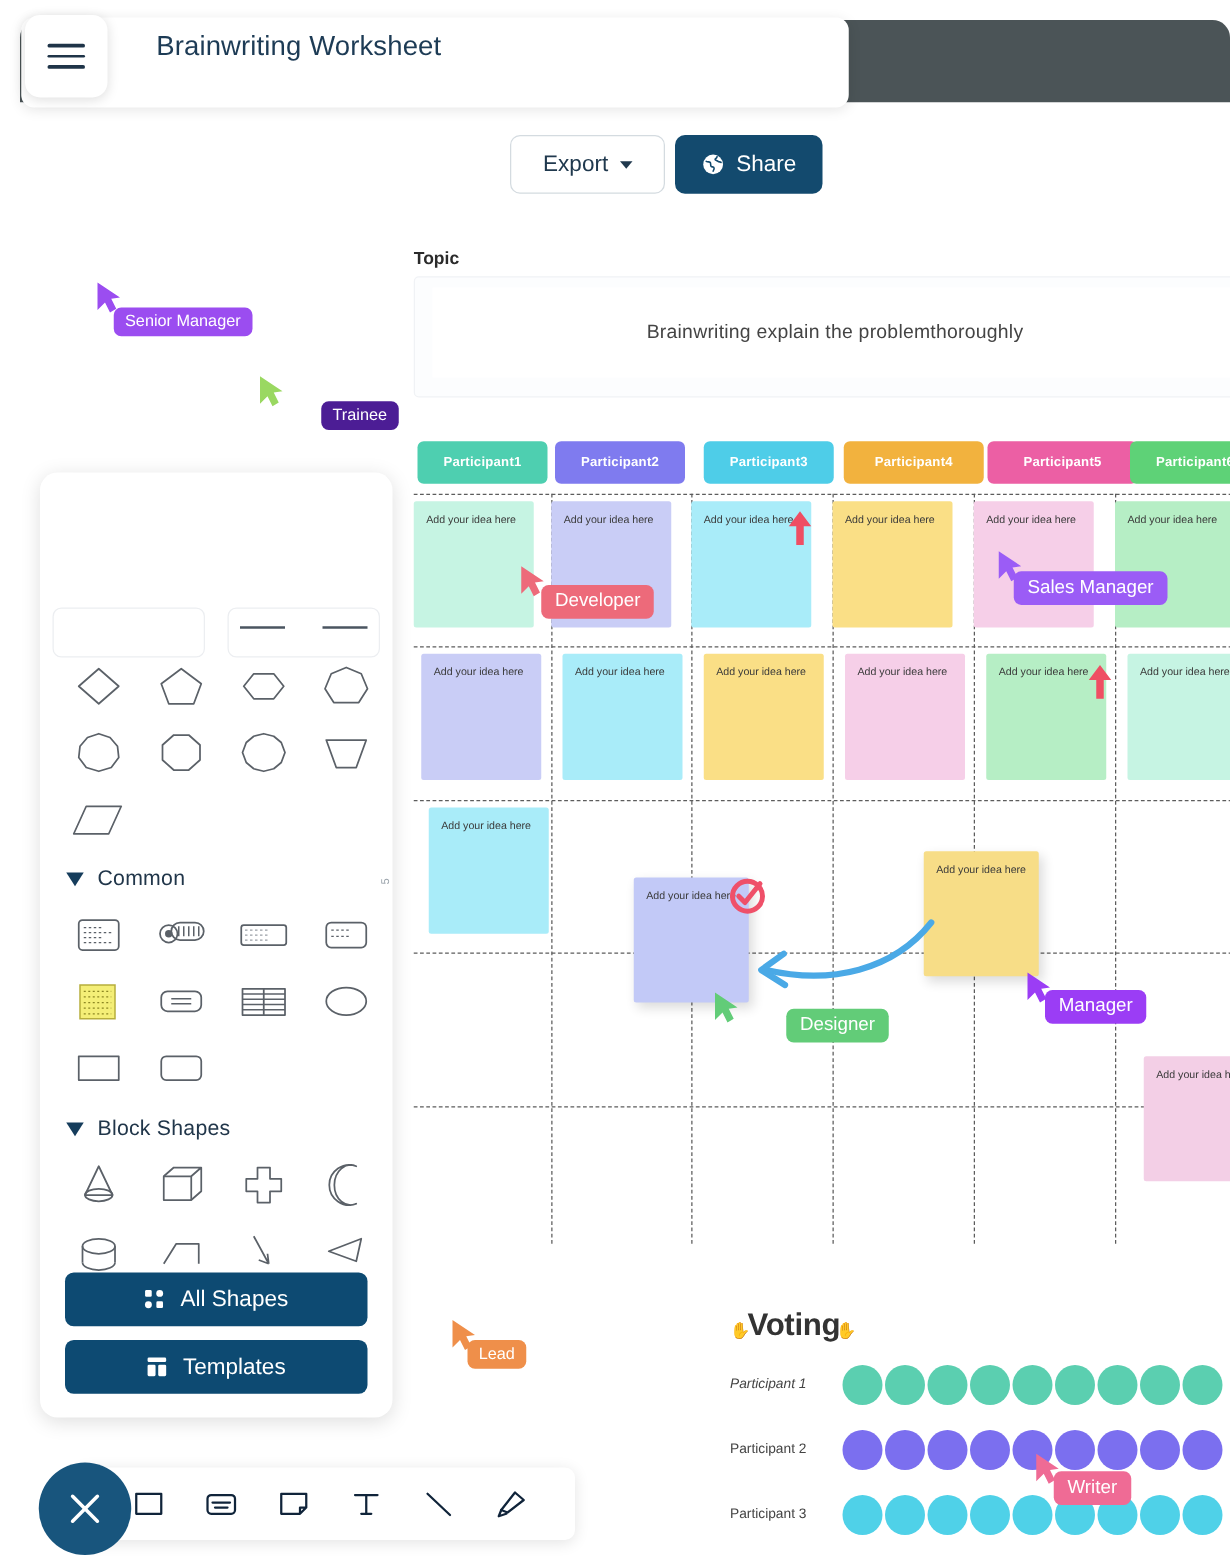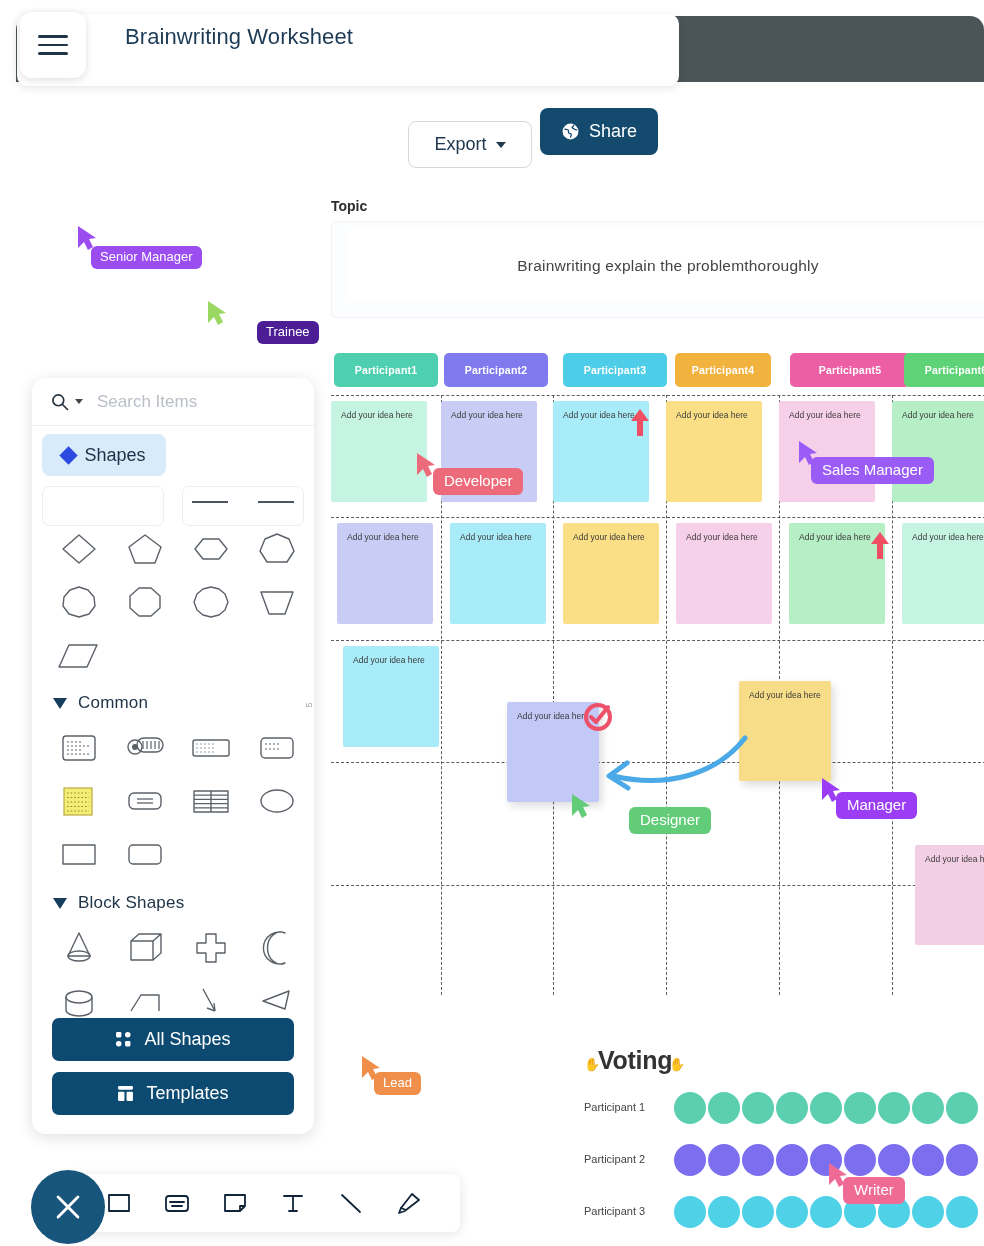--- a/index.html
+++ b/index.html
@@ -39,21 +39,21 @@
   }
   .hamburger i { display:block; width: 30px; height: 2.6px; background: #1f3448; border-radius: 2px; }
   .doc-title {
     position: absolute; left: 125px; top: 24px;
     font-size: 22px; color: #1d3b55; letter-spacing: .1px; white-space: nowrap;
   }
   .btn-export {
     position: absolute; left: 408px; top: 108px; width: 124px; height: 47px;
     background: #fff; border: 1px solid #d4dbe0; border-radius: 8px;
     display: flex; align-items: center; justify-content: center; gap: 9px;
-    font-size: 18px; color: #20394e; cursor: pointer; z-index: 5; margin-top: 13px;
+    font-size: 18px; color: #20394e; cursor: pointer; z-index: 5;
   }
   .caret { width: 0; height: 0; border-left: 5.5px solid transparent; border-right: 5.5px solid transparent; border-top: 6.5px solid #20394e; }
   .btn-share {
     position: absolute; left: 540px; top: 108px; width: 118px; height: 47px;
     background: #134a6e; border-radius: 8px; color: #fff;
     display: flex; align-items: center; justify-content: center; gap: 9px;
     font-size: 18px; cursor: pointer; z-index: 5;
   }
 
   
@@ -201,21 +201,21 @@
   <div id="hdrs">
       <div class="hdr" style="left: 334px; top: 353px; width: 104px; background: rgb(78, 207, 176);">
         <span>Participant1</span>
       </div>
       <div class="hdr" style="left: 444px; top: 353px; width: 104px; background: rgb(127, 123, 239);">
         <span>Participant2</span>
       </div>
       <div class="hdr" style="left: 563px; top: 353px; width: 104px; background: rgb(78, 205, 232);">
         <span>Participant3</span>
       </div>
-      <div class="hdr" style="left: 675px; top: 353px; width: 96px; background: rgb(242, 178, 62);">
+      <div class="hdr" style="left: 675px; top: 353px; width: 112px; background: rgb(242, 178, 62);">
         <span>Participant4</span>
       </div>
       <div class="hdr" style="left: 790px; top: 353px; width: 120px; background: rgb(236, 95, 164);">
         <span>Participant5</span>
       </div>
       <div class="hdr" style="left: 904px; top: 353px; width: 104px; background: rgb(94, 210, 119);">
         <span>Participant6</span>
       </div>
     </div>
 
@@ -317,21 +317,21 @@
           <path d="M2 1 L2 23 L8 17 L12 25 L17 22 L13 14 L20 13 Z" fill="#ef6b95"></path>
         </svg>
         <div class="tag" style="background: rgb(239, 107, 149); left: 16px; top: 15px;">Writer</div>
       </div>
     </div>
 
   <div class="voting-title">Voting</div>
   <span class="hand" style="left:584px;top:1057px;">✋</span>
   <span class="hand" style="left:669px;top:1057px;">✋</span>
   <div id="voting">
-      <div class="vrow-label" style="left: 584px; top: 1101px;">Participant 1</div>
+      <div class="vrow-label" style="left: 584px; top: 1101px; font-style: italic;">Participant 1</div>
       <div class="vdot" style="left: 674px; top: 1092px; background: rgb(91, 207, 176);"></div>
       <div class="vdot" style="left: 708px; top: 1092px; background: rgb(91, 207, 176);"></div>
       <div class="vdot" style="left: 742px; top: 1092px; background: rgb(91, 207, 176);"></div>
       <div class="vdot" style="left: 776px; top: 1092px; background: rgb(91, 207, 176);"></div>
       <div class="vdot" style="left: 810px; top: 1092px; background: rgb(91, 207, 176);"></div>
       <div class="vdot" style="left: 844px; top: 1092px; background: rgb(91, 207, 176);"></div>
       <div class="vdot" style="left: 878px; top: 1092px; background: rgb(91, 207, 176);"></div>
       <div class="vdot" style="left: 912px; top: 1092px; background: rgb(91, 207, 176);"></div>
       <div class="vdot" style="left: 946px; top: 1092px; background: rgb(91, 207, 176);"></div>
       <div class="vrow-label" style="left: 584px; top: 1153px;">Participant 2</div>
@@ -351,34 +351,22 @@
       <div class="vdot" style="left: 776px; top: 1196px; background: rgb(79, 209, 232);"></div>
       <div class="vdot" style="left: 810px; top: 1196px; background: rgb(79, 209, 232);"></div>
       <div class="vdot" style="left: 844px; top: 1196px; background: rgb(79, 209, 232);"></div>
       <div class="vdot" style="left: 878px; top: 1196px; background: rgb(79, 209, 232);"></div>
       <div class="vdot" style="left: 912px; top: 1196px; background: rgb(79, 209, 232);"></div>
       <div class="vdot" style="left: 946px; top: 1196px; background: rgb(79, 209, 232);"></div>
     </div>
 
   <div class="panel">
 
-    <div class="searchrow">
-      <svg class="search-ic" width="20" height="20" viewBox="0 0 24 24">
-        <circle cx="10" cy="10" r="6.5" stroke="#23303c" stroke-width="2" fill="none"></circle>
-        <line x1="15" y1="15" x2="21" y2="21" stroke="#23303c" stroke-width="2" stroke-linecap="round"></line>
-      </svg>
-      <span class="search-caret"></span>
-      <input class="search-input" value="" placeholder="Search Items" style="">
-    </div>
 
     <div class="tabrow">
-      <div class="tab active">
-        <span class="diamond"></span>
-        <span>Shapes</span>
-      </div>
     </div>
 
     <div class="ghostcards">
       <div class="ghostcard" style="left:0;top:0;"></div>
       <div class="ghostcard" style="left:140px;top:0;"></div>
       <svg style="position:absolute;left:148px;top:12px;" width="108" height="8">
         <line x1="2" y1="4" x2="38" y2="4" stroke="#4a5560" stroke-width="2"></line>
         <line x1="68" y1="4" x2="104" y2="4" stroke="#4a5560" stroke-width="2"></line>
       </svg>
     </div>

